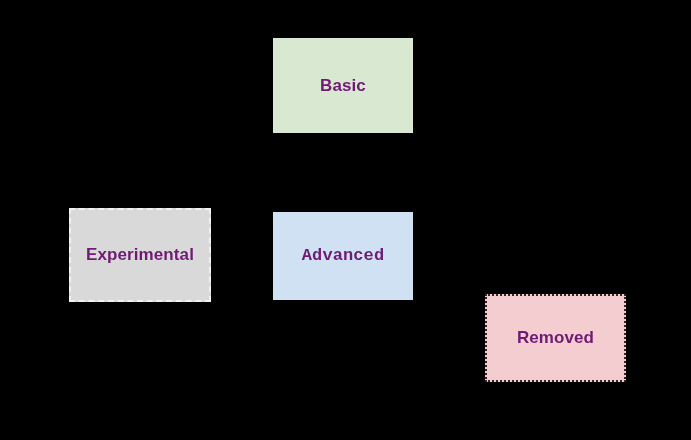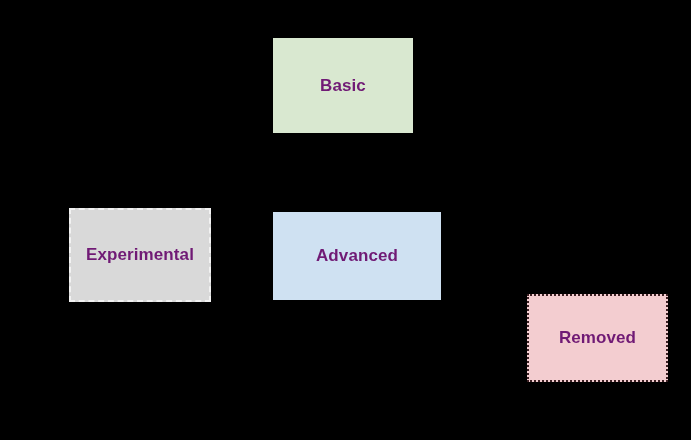--- a/index.html
+++ b/index.html
@@ -51,41 +51,41 @@
     top: 208px;
     width: 142px;
     height: 94px;
     background: #d9d9d9;
     border: 2px dashed #f2f2f2;
     margin-left: 24px;
   }
   .node--advanced {
     left: 273px;
     top: 212px;
-    width: 168px;
+    width: 140px;
     height: 88px;
     background: #cfe1f2;
     border: none;
+    font-family: Liberation Mono, monospace;
   }
   .node--deprecated {
     left: 485px;
     top: 135px;
     width: 140px;
     height: 90px;
     background: #fbe4cd;
     border: none;
   }
   .node--removed {
     left: 485px;
     top: 294px;
     width: 141px;
     height: 88px;
     background: #f3cdd0;
     border: 2px dotted #3b1f22;
-    margin-left: 42px;
   }
 </style>
 </head>
 <body>
 
 <div id="canvas">
 
   <div class="node node--basic">
     <span class="node-label">Basic</span>
   </div>

